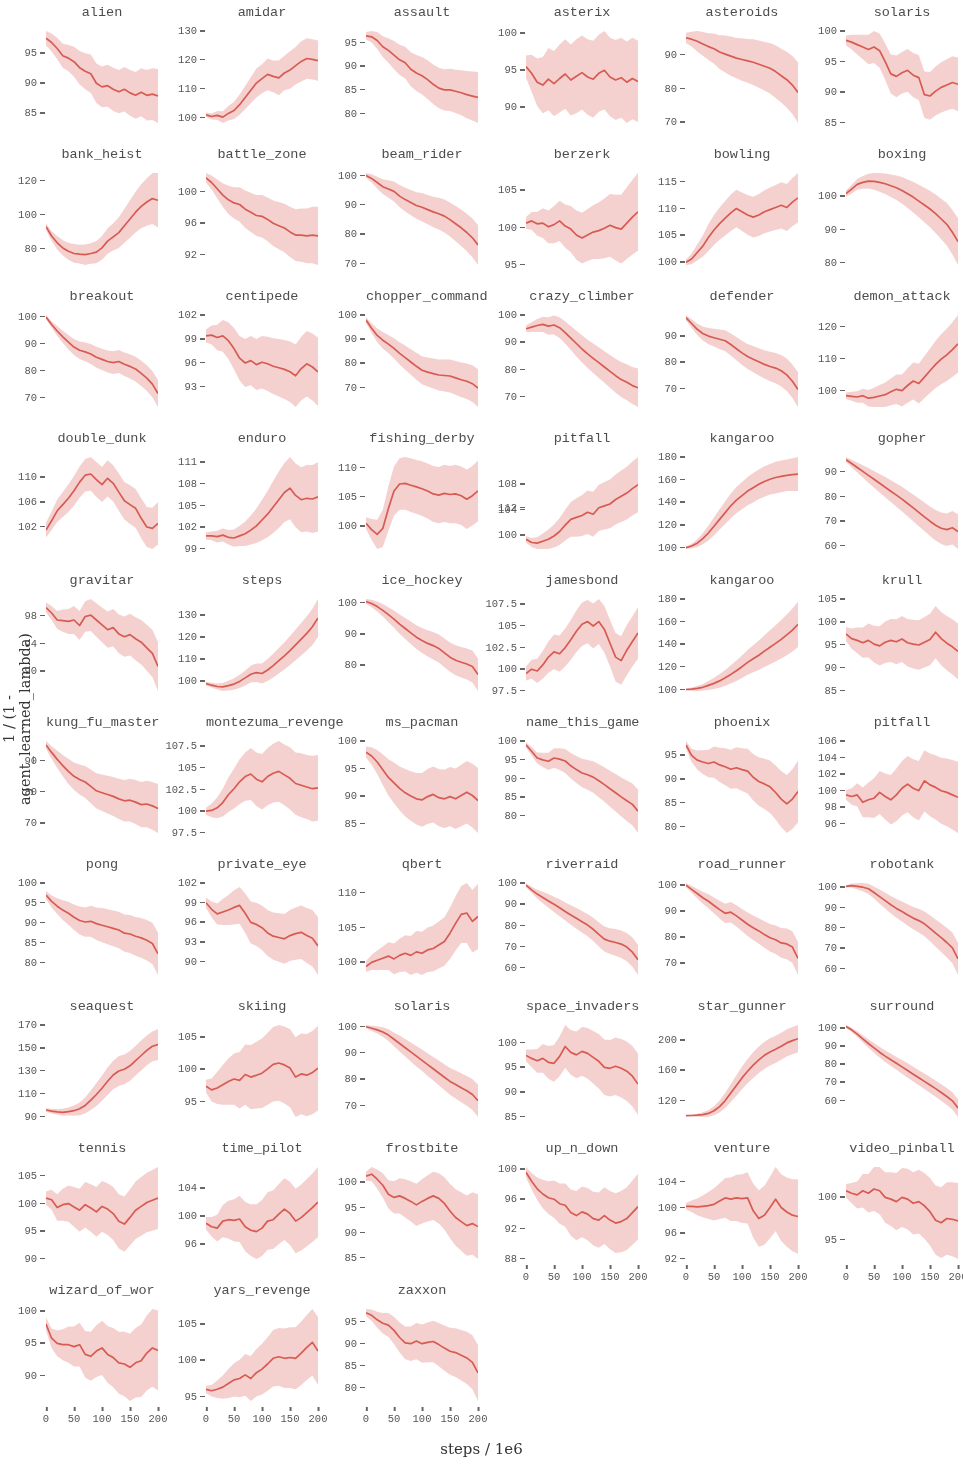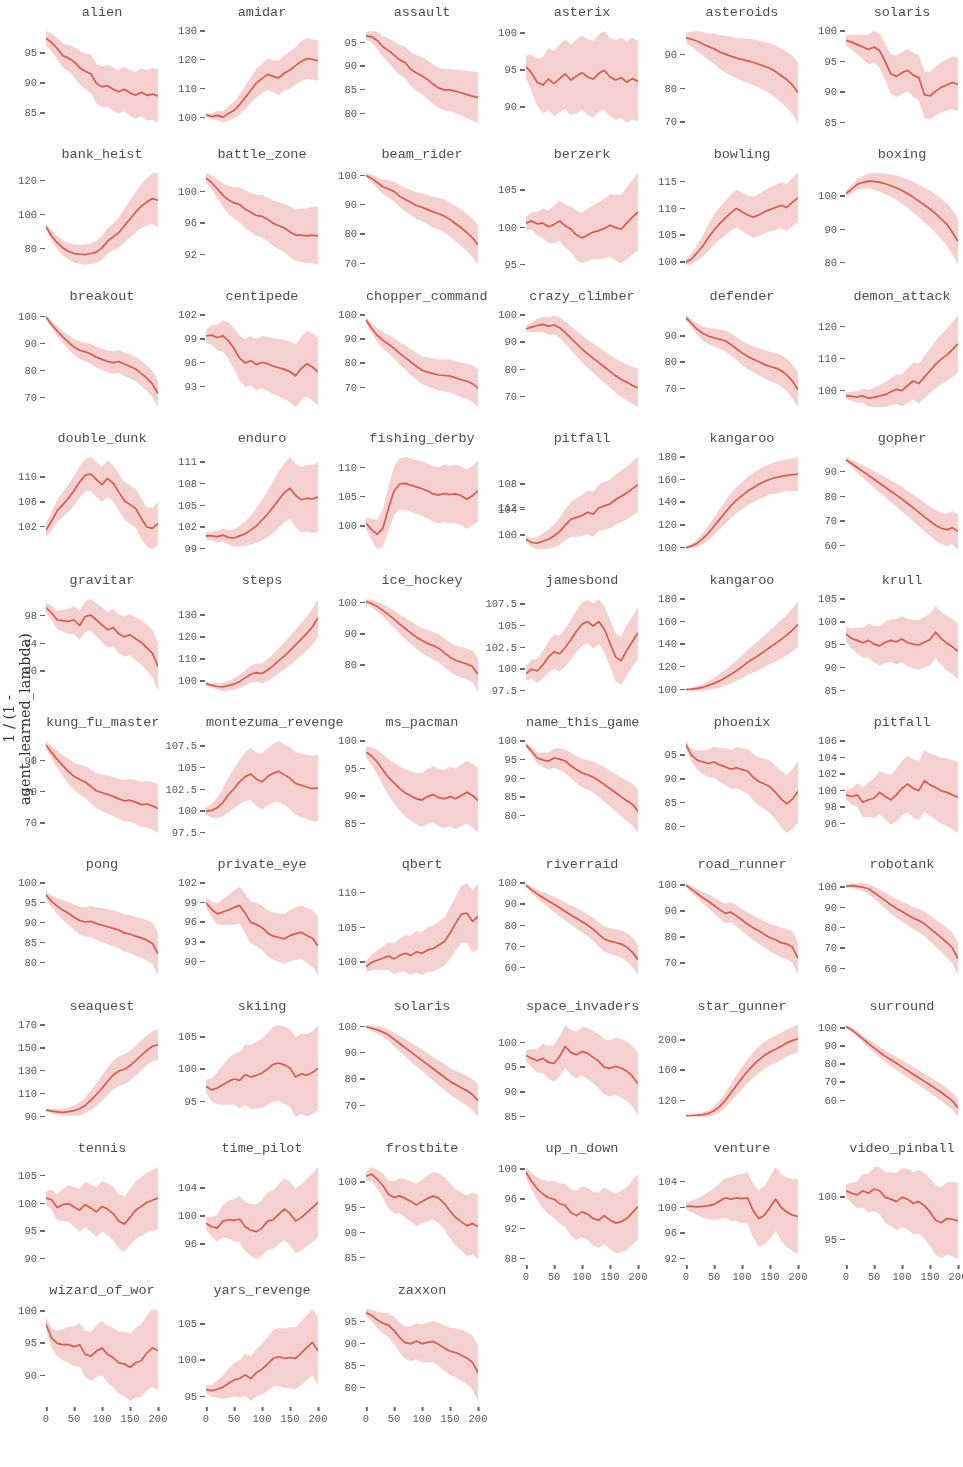--- a/index.html
+++ b/index.html
@@ -946,13 +946,14 @@
         </div>
         <div class="xticks">
           <span class="xtick" style="left: 0px;">0<i></i></span>
           <span class="xtick" style="left: 28px;">50<i></i></span>
           <span class="xtick" style="left: 56px;">100<i></i></span>
           <span class="xtick" style="left: 84px;">150<i></i></span>
           <span class="xtick" style="left: 112px;">200<i></i></span>
         </div>
       </div>
     </div>
+  <div id="xlabel">steps / 1e6</div>
 </div>
 
 </body></html>

